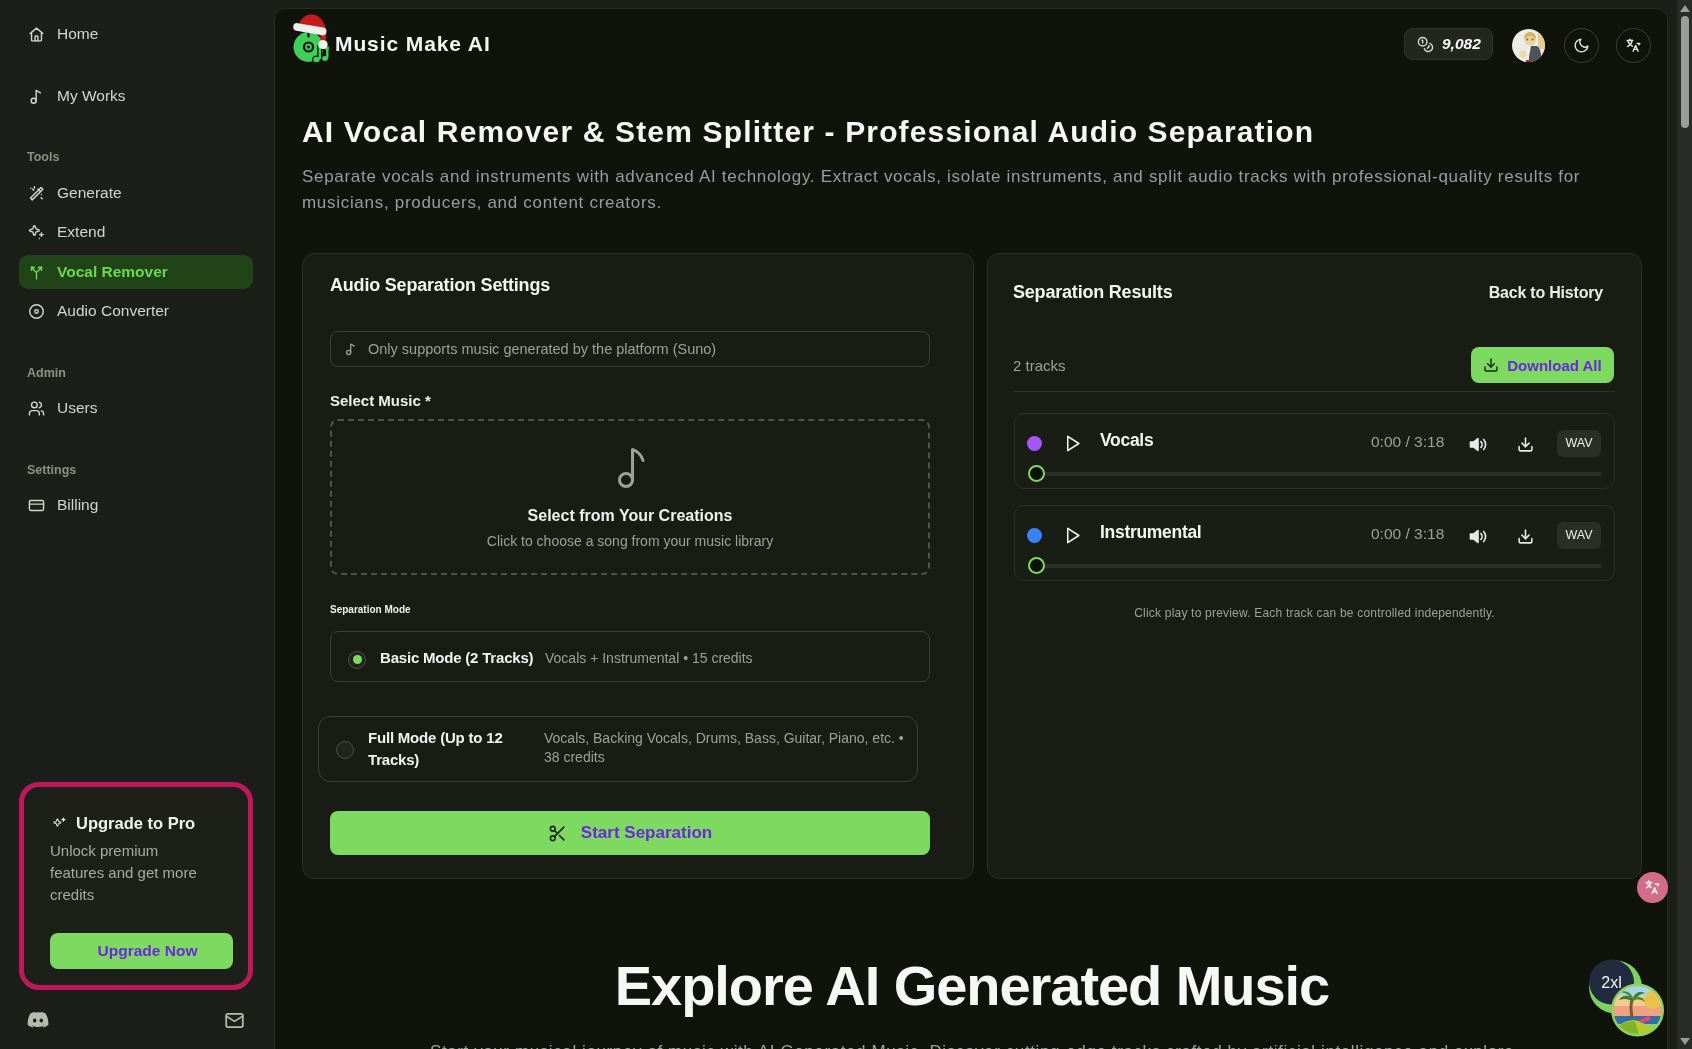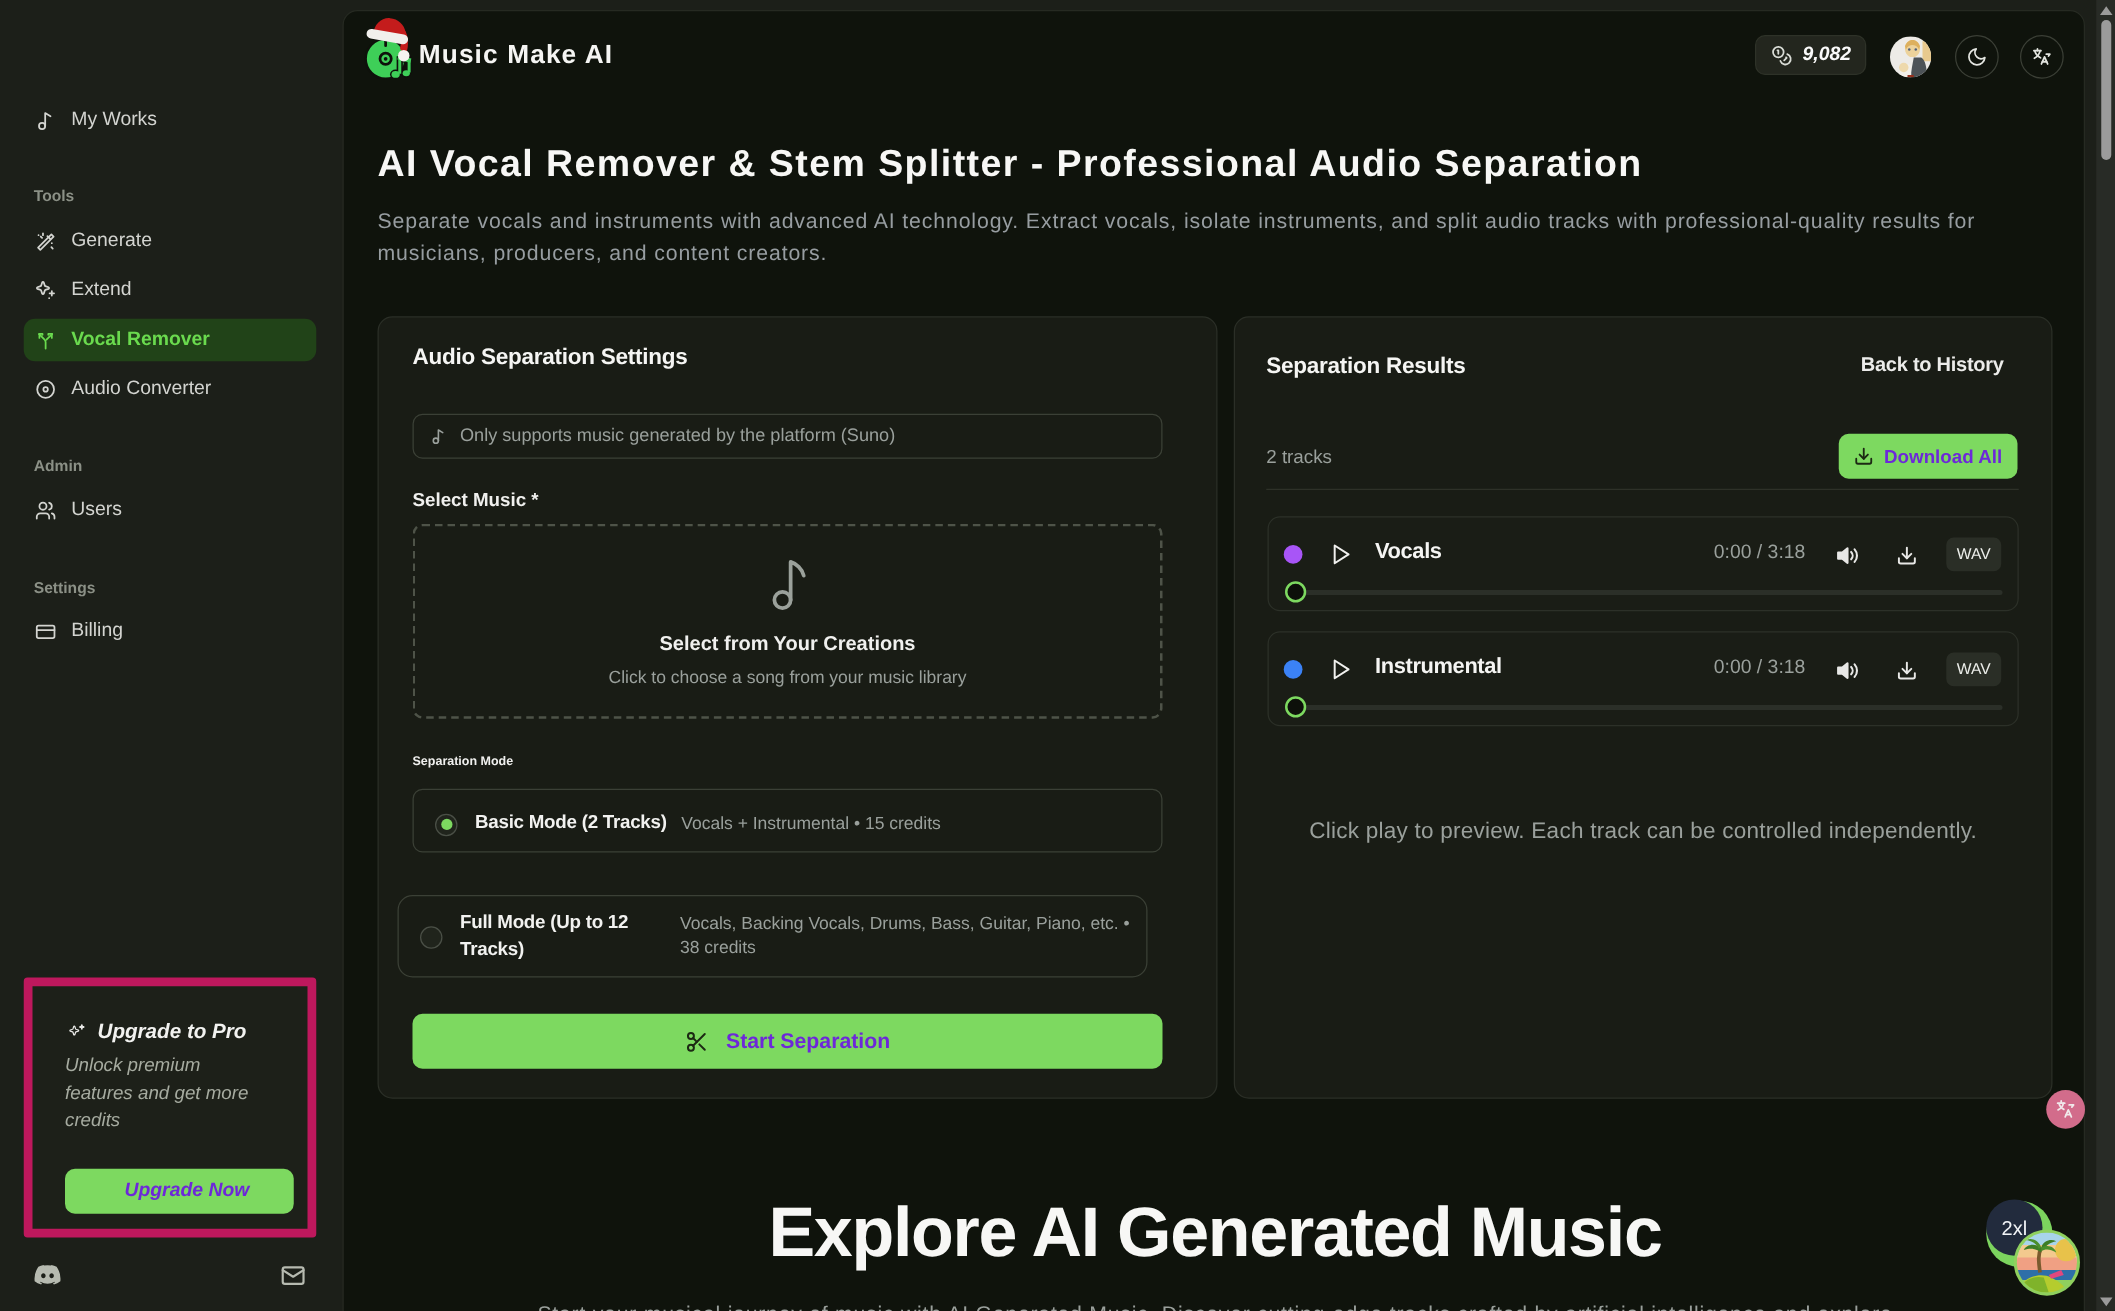--- a/index.html
+++ b/index.html
@@ -19,20 +19,28 @@
 .grayt { color:#9aa09c; }
 .btn-green { background:#7dd960; border-radius:8px; color:#6d28d9; display:flex; align-items:center; justify-content:center; font-weight:700;text-align:right; }
 .trackrow { position:absolute; left:26px; width:601px; height:76px; border:1px solid #2c3028; border-radius:10px; background:#1a1d16; }
 .circ-btn { position:absolute; width:35px; height:35px; border-radius:50%; border:1px solid #3b3f36; display:flex; align-items:center; justify-content:center; }
 </style>
 </head>
 <body>
 <div id="stage">
 
 <div id="sidebar" class="abs" style="left:0;top:0;width:274px;height:1049px;">
+  <div class="side-item" style="top:17px;">
+    <svg width="17" height="17" viewBox="0 0 24 24" fill="none" stroke="#d3d4d0" stroke-width="2" stroke-linecap="round" stroke-linejoin="round">
+          <path d="M3 10.5 12 3l9 7.5"></path>
+          <path d="M5 9v11a1 1 0 0 0 1 1h12a1 1 0 0 0 1-1V9"></path>
+          <path d="M10 21v-6a1 1 0 0 1 1-1h2a1 1 0 0 1 1 1v6"></path>
+        </svg>
+    <span class="lbl">Home</span>
+  </div>
   <div class="side-item" style="top:79px;">
     <svg width="17" height="17" viewBox="0 0 24 24" fill="none" stroke="#d3d4d0" stroke-width="2" stroke-linecap="round" stroke-linejoin="round">
           <circle cx="8" cy="18" r="3.5"></circle>
           <path d="M11.5 18V3.5l6 3.5"></path>
         </svg>
     <span class="lbl">My Works</span>
   </div>
   <div class="side-label" style="top:150px;">Tools</div>
   <div class="side-item" style="top:176px;">
     <svg width="17" height="17" viewBox="0 0 24 24" fill="none" stroke="#d3d4d0" stroke-width="2" stroke-linecap="round" stroke-linejoin="round">
@@ -85,21 +93,21 @@
   </div>
   <div class="side-label" style="top:463px;">Settings</div>
   <div class="side-item" style="top:488px;">
     <svg width="17" height="17" viewBox="0 0 24 24" fill="none" stroke="#d3d4d0" stroke-width="2" stroke-linecap="round" stroke-linejoin="round">
           <rect x="2" y="5" width="20" height="14" rx="2"></rect>
           <path d="M2 10h20"></path>
         </svg>
     <span class="lbl">Billing</span>
   </div>
 
-  <div class="abs" style="left:19px;top:782px;width:234px;height:208px;border:7px solid #be185d;border-radius:3px;background:#1d2019;font-style:italic;">
+  <div class="abs" style="left:19px;top:782px;width:234px;height:208px;border:5px solid #be185d;border-radius:20px;background:#1d2019;">
     <div class="abs" style="left:26px;top:27px;display:flex;align-items:center;">
       <svg width="17" height="17" viewBox="0 0 24 24" fill="none" stroke="#e8e8e6" stroke-width="2" stroke-linecap="round" stroke-linejoin="round">
             <path d="M9.9 2.8a1 1 0 0 0-1.8 0l-1.2 3.6a1 1 0 0 1-.6.6L2.7 8.2a1 1 0 0 0 0 1.8l3.6 1.2a1 1 0 0 1 .6.6l1.2 3.6a1 1 0 0 0 1.8 0l1.2-3.6a1 1 0 0 1 .6-.6l3.6-1.2a1 1 0 0 0 0-1.8l-3.6-1.2a1 1 0 0 1-.6-.6L9.9 2.8Z" transform="translate(4 4) scale(0.72)"></path>
             <path d="M19 4.5v4"></path>
             <path d="M17 6.5h4"></path>
           </svg>
       <span style="color:#f2f2f0;font-weight:700;font-size:16.5px;margin-left:9px;">Upgrade to Pro</span>
     </div>
     <div class="abs" style="left:26px;top:53px;width:150px;color:#a6aba0;font-size:15px;line-height:22px;">Unlock premium features and get more credits</div>
     <div class="btn-green abs" style="left:26px;top:146px;width:183px;height:36px;font-size:15.5px;padding-left:12px;">Upgrade Now</div>
@@ -274,21 +282,21 @@
           </svg>
       <svg class="abs" style="left:502px;top:22px;" width="17" height="17" viewBox="0 0 24 24" fill="none" stroke="#e8e8e6" stroke-width="2.2" stroke-linecap="round" stroke-linejoin="round">
             <path d="M21 15v4a2 2 0 0 1-2 2H5a2 2 0 0 1-2-2v-4"></path>
             <polyline points="7 10 12 15 17 10"></polyline>
             <line x1="12" y1="15" x2="12" y2="3"></line>
           </svg>
       <div class="abs" style="left:542px;top:16px;width:44px;height:27px;background:#2a2e26;border-radius:6px;text-align:center;line-height:27px;font-size:12.5px;color:#eceeea;">WAV</div>
       <div class="abs" style="left:21px;top:58px;width:566px;height:4px;background:#2b2f28;border-radius:2px;"></div>
       <div class="abs" style="left:13px;top:51px;width:17px;height:17px;border-radius:50%;background:#0d100a;border:2px solid #7dd960;"></div>
     </div>
-    <div class="abs grayt" style="left:0;top:352px;width:653px;text-align:center;font-size:18px;letter-spacing:0.2px;margin-top:48px;">Click play to preview. Each track can be controlled independently.</div>
+    <div class="abs grayt" style="left:0;top:352px;width:653px;text-align:center;font-size:12px;letter-spacing:0.2px;">Click play to preview. Each track can be controlled independently.</div>
   </div>
 
   <div class="abs" style="left:0;top:944px;width:1394px;text-align:center;font-size:56px;font-weight:700;color:#f7f7f5;letter-spacing:-1.05px;">Explore AI Generated Music</div>
   <div class="abs grayt" style="left:0;top:1033px;width:1394px;text-align:center;font-size:17px;letter-spacing:0.6px;">Start your musical journey of music with AI Generated Music. Discover cutting-edge tracks crafted by artificial intelligence and explore</div>
 </div>
 
 <div class="abs" style="left:1637px;top:872px;width:31px;height:31px;border-radius:50%;background:#d26c8b;display:flex;align-items:center;justify-content:center;">
   <svg width="17" height="17" viewBox="0 0 24 24" fill="none" stroke="#f0e8ea" stroke-width="2" stroke-linecap="round" stroke-linejoin="round">
         <path d="M3 5h8"></path>
         <path d="M7 2.5V5"></path>

